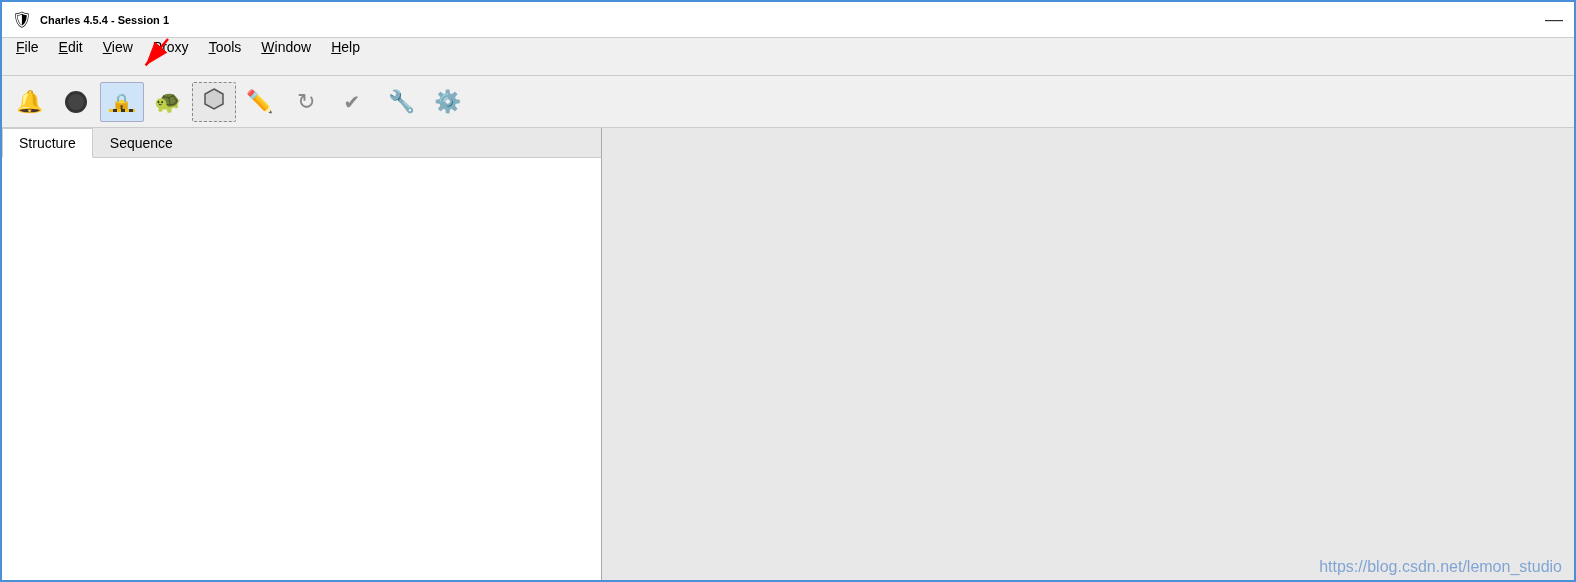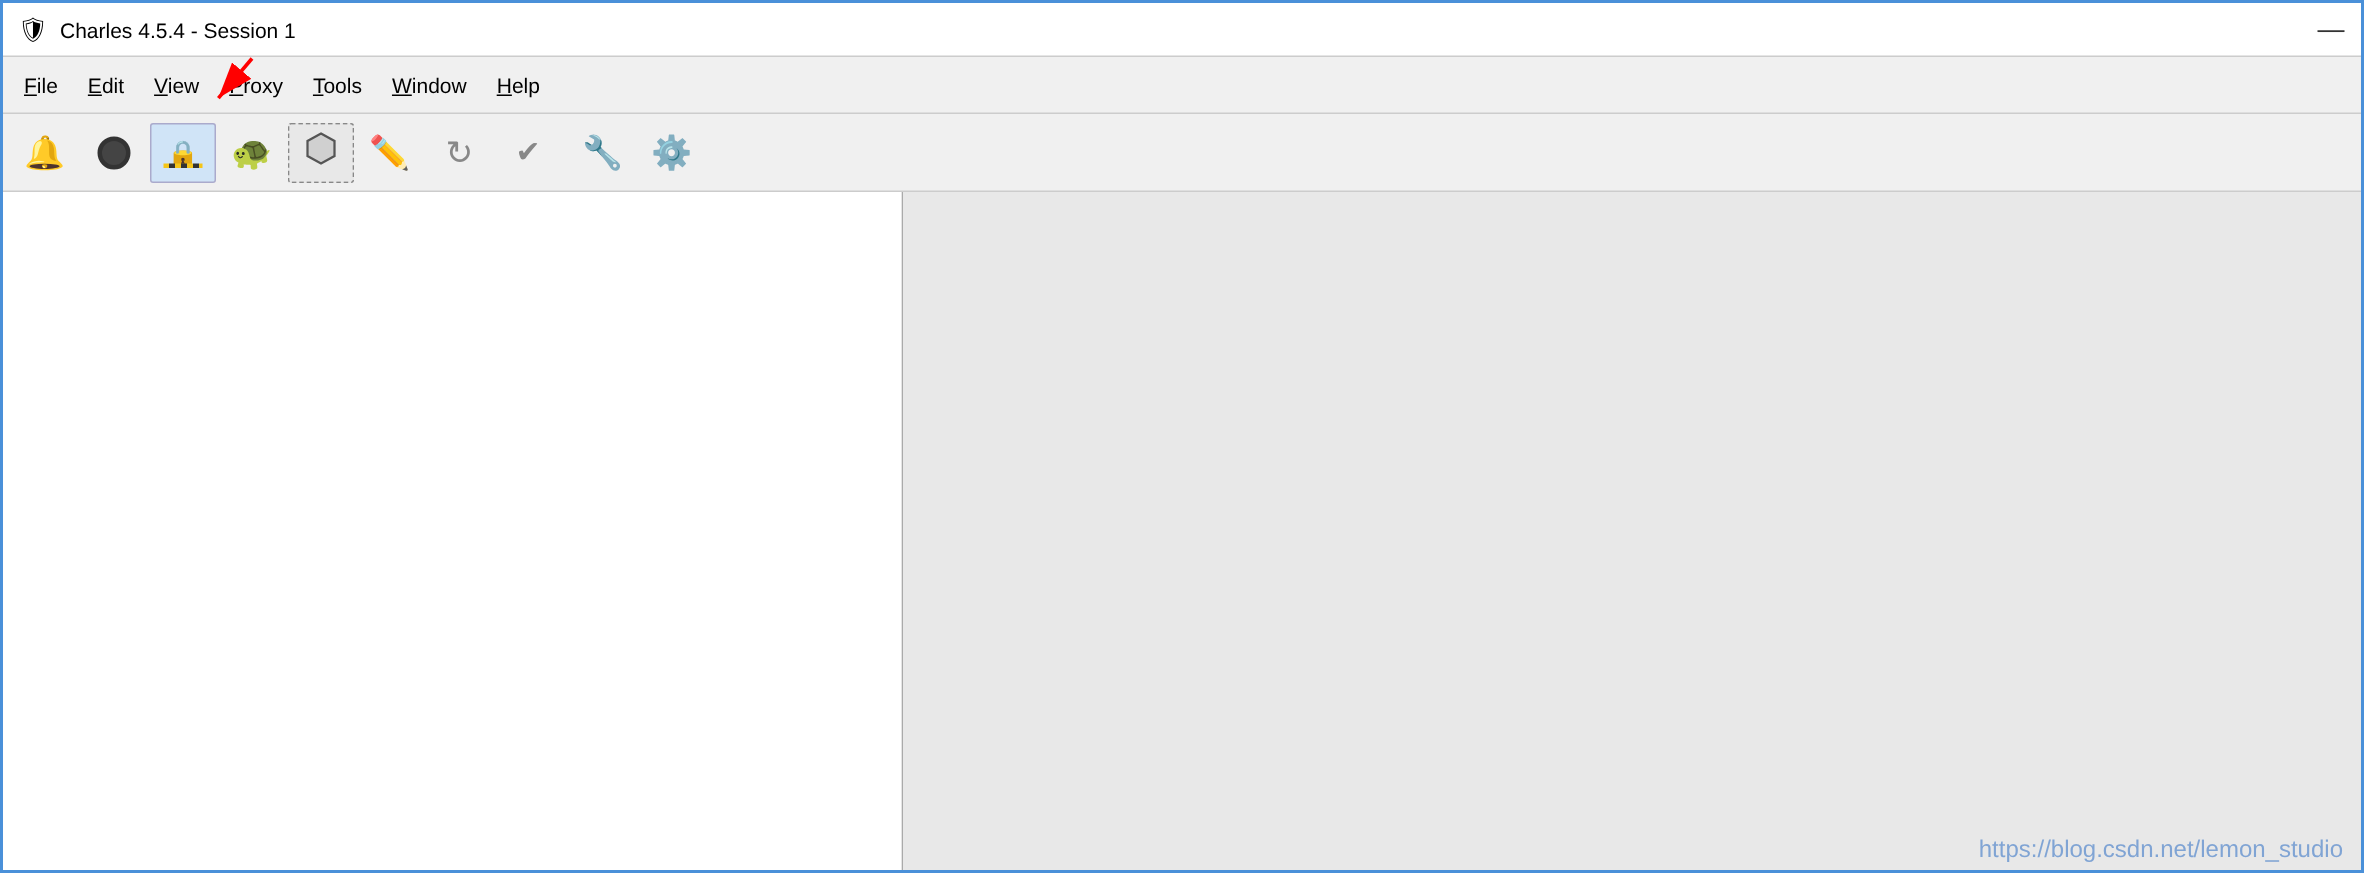--- a/index.html
+++ b/index.html
@@ -29,23 +29,23 @@
       width: 20px;
       height: 20px;
       margin-right: 8px;
       display: flex;
       align-items: center;
       justify-content: center;
       font-size: 16px;
     }
 
     #title-text {
-      font-size: 14px;
+      font-size: 11px;
       color: #000;
-      font-weight: normal;
+      font-weight: bold;
     }
 
     #minimize-btn {
       position: absolute;
       right: 10px;
       top: 50%;
       transform: translateY(-50%);
       width: 20px;
       height: 20px;
       display: flex;
@@ -54,21 +54,21 @@
       font-size: 18px;
       cursor: pointer;
       color: #333;
     }
 
     
     #menu-bar {
       background: #f0f0f0;
       height: 38px;
       display: flex;
-      align-items: center;
+      align-items: flex-end;
       padding: 16px 4px;
       border-bottom: 1px solid #ccc;
       position: relative;
     }
 
     .menu-item {
       padding: 4px 10px;
       font-size: 14px;
       cursor: pointer;
       color: #000;
@@ -267,20 +267,24 @@
 
   <div class="tool-btn" title="Settings">
     <span style="font-size:22px; color:#aaa;">⚙️</span>
   </div>
 
 </div>
 
 <div id="main">
 
   <div id="left-panel">
+    <div id="tabs">
+      <div class="tab active">Structure</div>
+      <div class="tab">Sequence</div>
+    </div>
     <div id="left-content"></div>
   </div>
 
   <div id="right-panel">
     <div id="watermark">https://blog.csdn.net/lemon_studio</div>
   </div>
 
 </div>
 
 </body></html>

